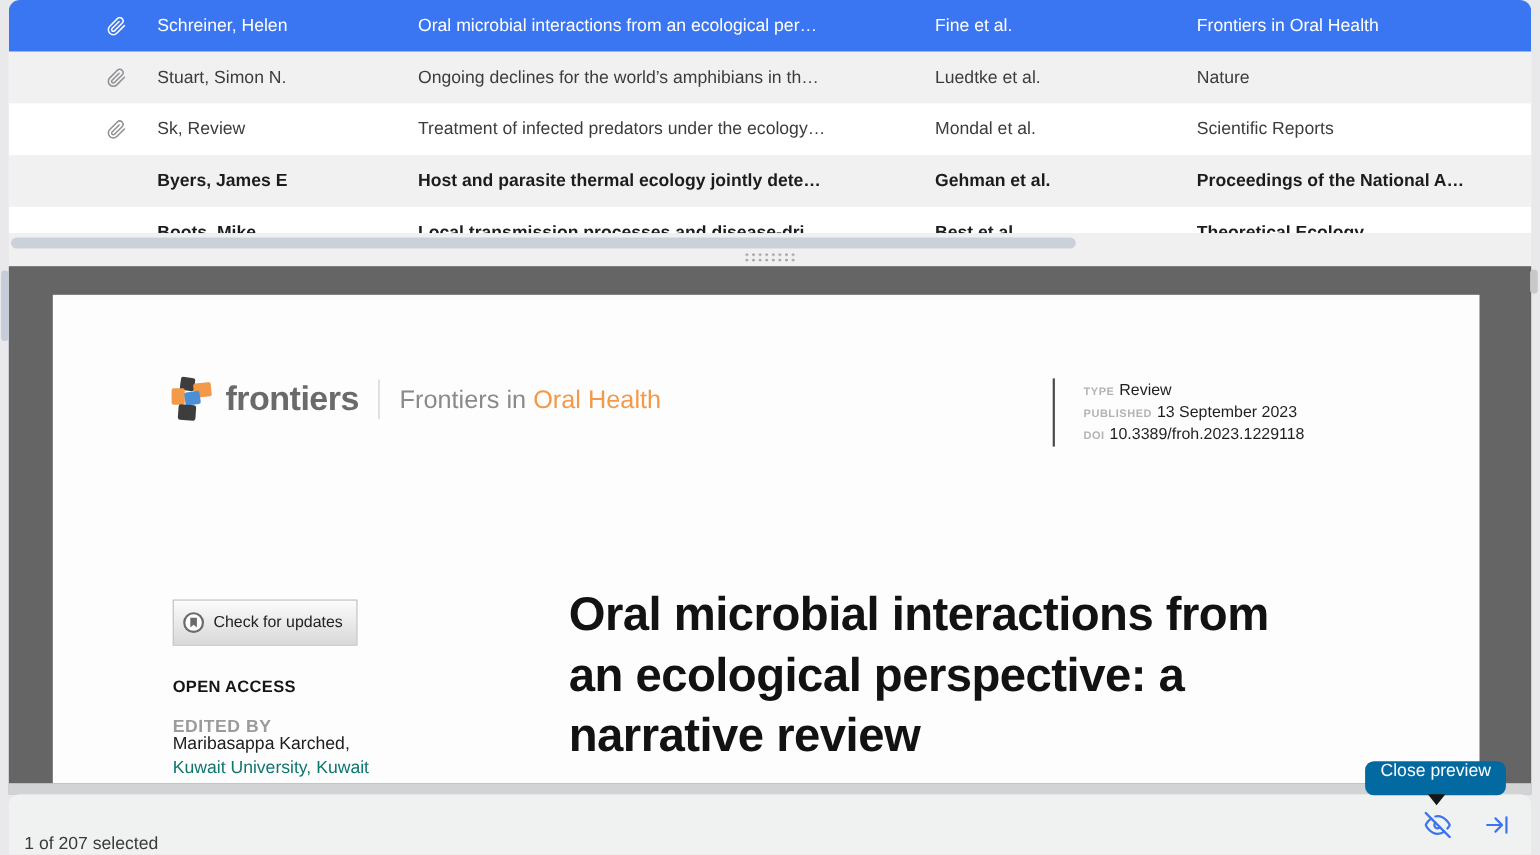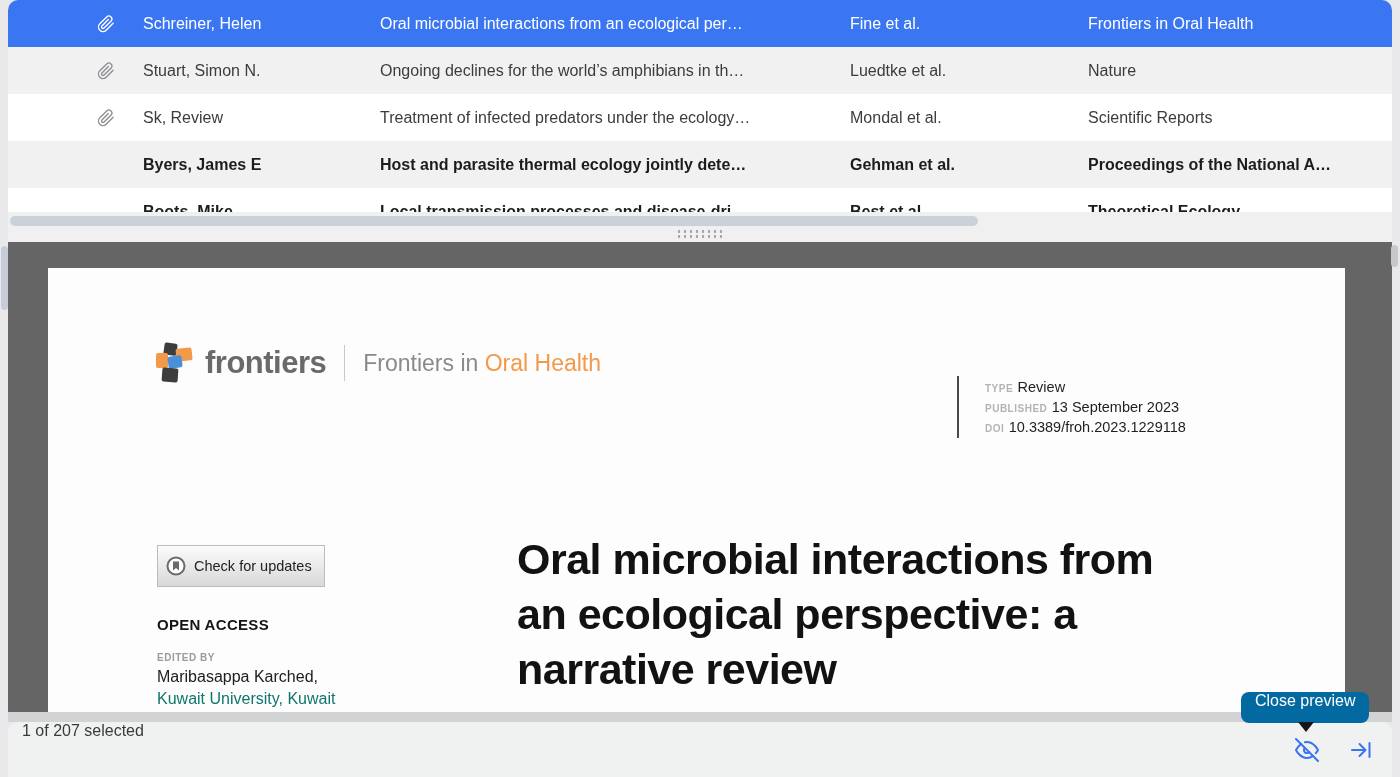--- a/index.html
+++ b/index.html
@@ -38,51 +38,51 @@
   .preview-bottom-strip { position:absolute; left:0; right:0; bottom:0; height:10px; background:#d2d3d4; }
 
   .logo-row { position:absolute; left:107px; top:74px; display:flex; align-items:center; }
   .logo-mark { width:40px; height:42px; margin-right:10px; }
   .wordmark { font-size:31px; font-weight:bold; color:#6a6a6a; letter-spacing:-0.5px; }
   .logo-divider { width:1px; height:36px; background:#c9c9c9; margin:0 18px; }
   .journal-line { font-size:23px; color:#8a8a8a; }
   .journal-line .orange { color:#f2994a; }
 
   .meta { position:absolute; left:909px; top:76px; border-left:2px solid #4a4a4a;
-          padding-left:26px; padding-top:2px;margin-top:32px; }
+          padding-left:26px; padding-top:2px; }
   .meta-line { line-height:18px; white-space:nowrap; }
   .meta-label { font-size:10px; font-weight:bold; color:#b3b3b3; letter-spacing:0.5px; }
   .meta-value { font-size:14.5px; color:#1f1f1f; }
 
   .check-btn { position:absolute; left:109px; top:277px; height:42px; padding:0 12px 0 8px;
                display:flex; align-items:center; gap:8px;
                background:linear-gradient(#fcfcfc, #d8d8d8); border:1px solid #bcbcbc;
                font-size:14.5px; color:#222222; }
   .crossmark-icon { width:20px; height:20px; }
 
   .article-title { position:absolute; left:469px; top:264px; font-size:43px; line-height:55px;
                    font-weight:600; color:#121212; letter-spacing:-0.5px; white-space:nowrap; }
 
   .open-access { position:absolute; left:109px; top:348px; font-size:15px; font-weight:bold;
                  color:#151515; letter-spacing:0.3px; }
-  .edited-by { position:absolute; left:109px; top:384px; font-size:10px; font-weight:bold;
+  .edited-by { position:absolute; left:109px; top:384px; font-size:16px; font-weight:bold;
                color:#9b9b9b; letter-spacing:0.5px; }
   .editor-name { position:absolute; left:109px; top:400px; font-size:16px; color:#202020; }
   .editor-affil { position:absolute; left:109px; top:422px; font-size:16px; color:#0f766e; }
 
   
   .left-thumb { position:absolute; left:1px; top:246px; width:7px; height:64px;
                 background:#c6ccd8; border-radius:4px; }
   .right-thumb { position:absolute; right:2px; top:245px; width:7px; height:22px;
                  background:#c8c8c8; border-radius:4px; }
 
   
   .statusbar { position:absolute; left:8px; right:8px; bottom:0; height:55px;
                background:#f0f1f1; border-radius:10px 10px 0 0;
-               display:flex; align-items:flex-start; }
+               display:flex; align-items:flex-end; }
   .selection-count { font-size:16px; color:#3a3a3a; margin-left:14px; }
   .sb-icons { position:absolute; right:18px; top:0; height:55px; display:flex;
               align-items:center; gap:28px; }
   .icon-btn { background:none; border:none; padding:0; cursor:pointer; width:26px; height:26px;
               display:flex; align-items:center; justify-content:center; }
   .blue-icon { width:24px; height:24px; stroke:#3b74ee; stroke-width:2; fill:none;
                stroke-linecap:round; stroke-linejoin:round; }
 
   
   .tooltip { position:absolute; left:1241px; top:692px; height:31px; padding:0 14px;

